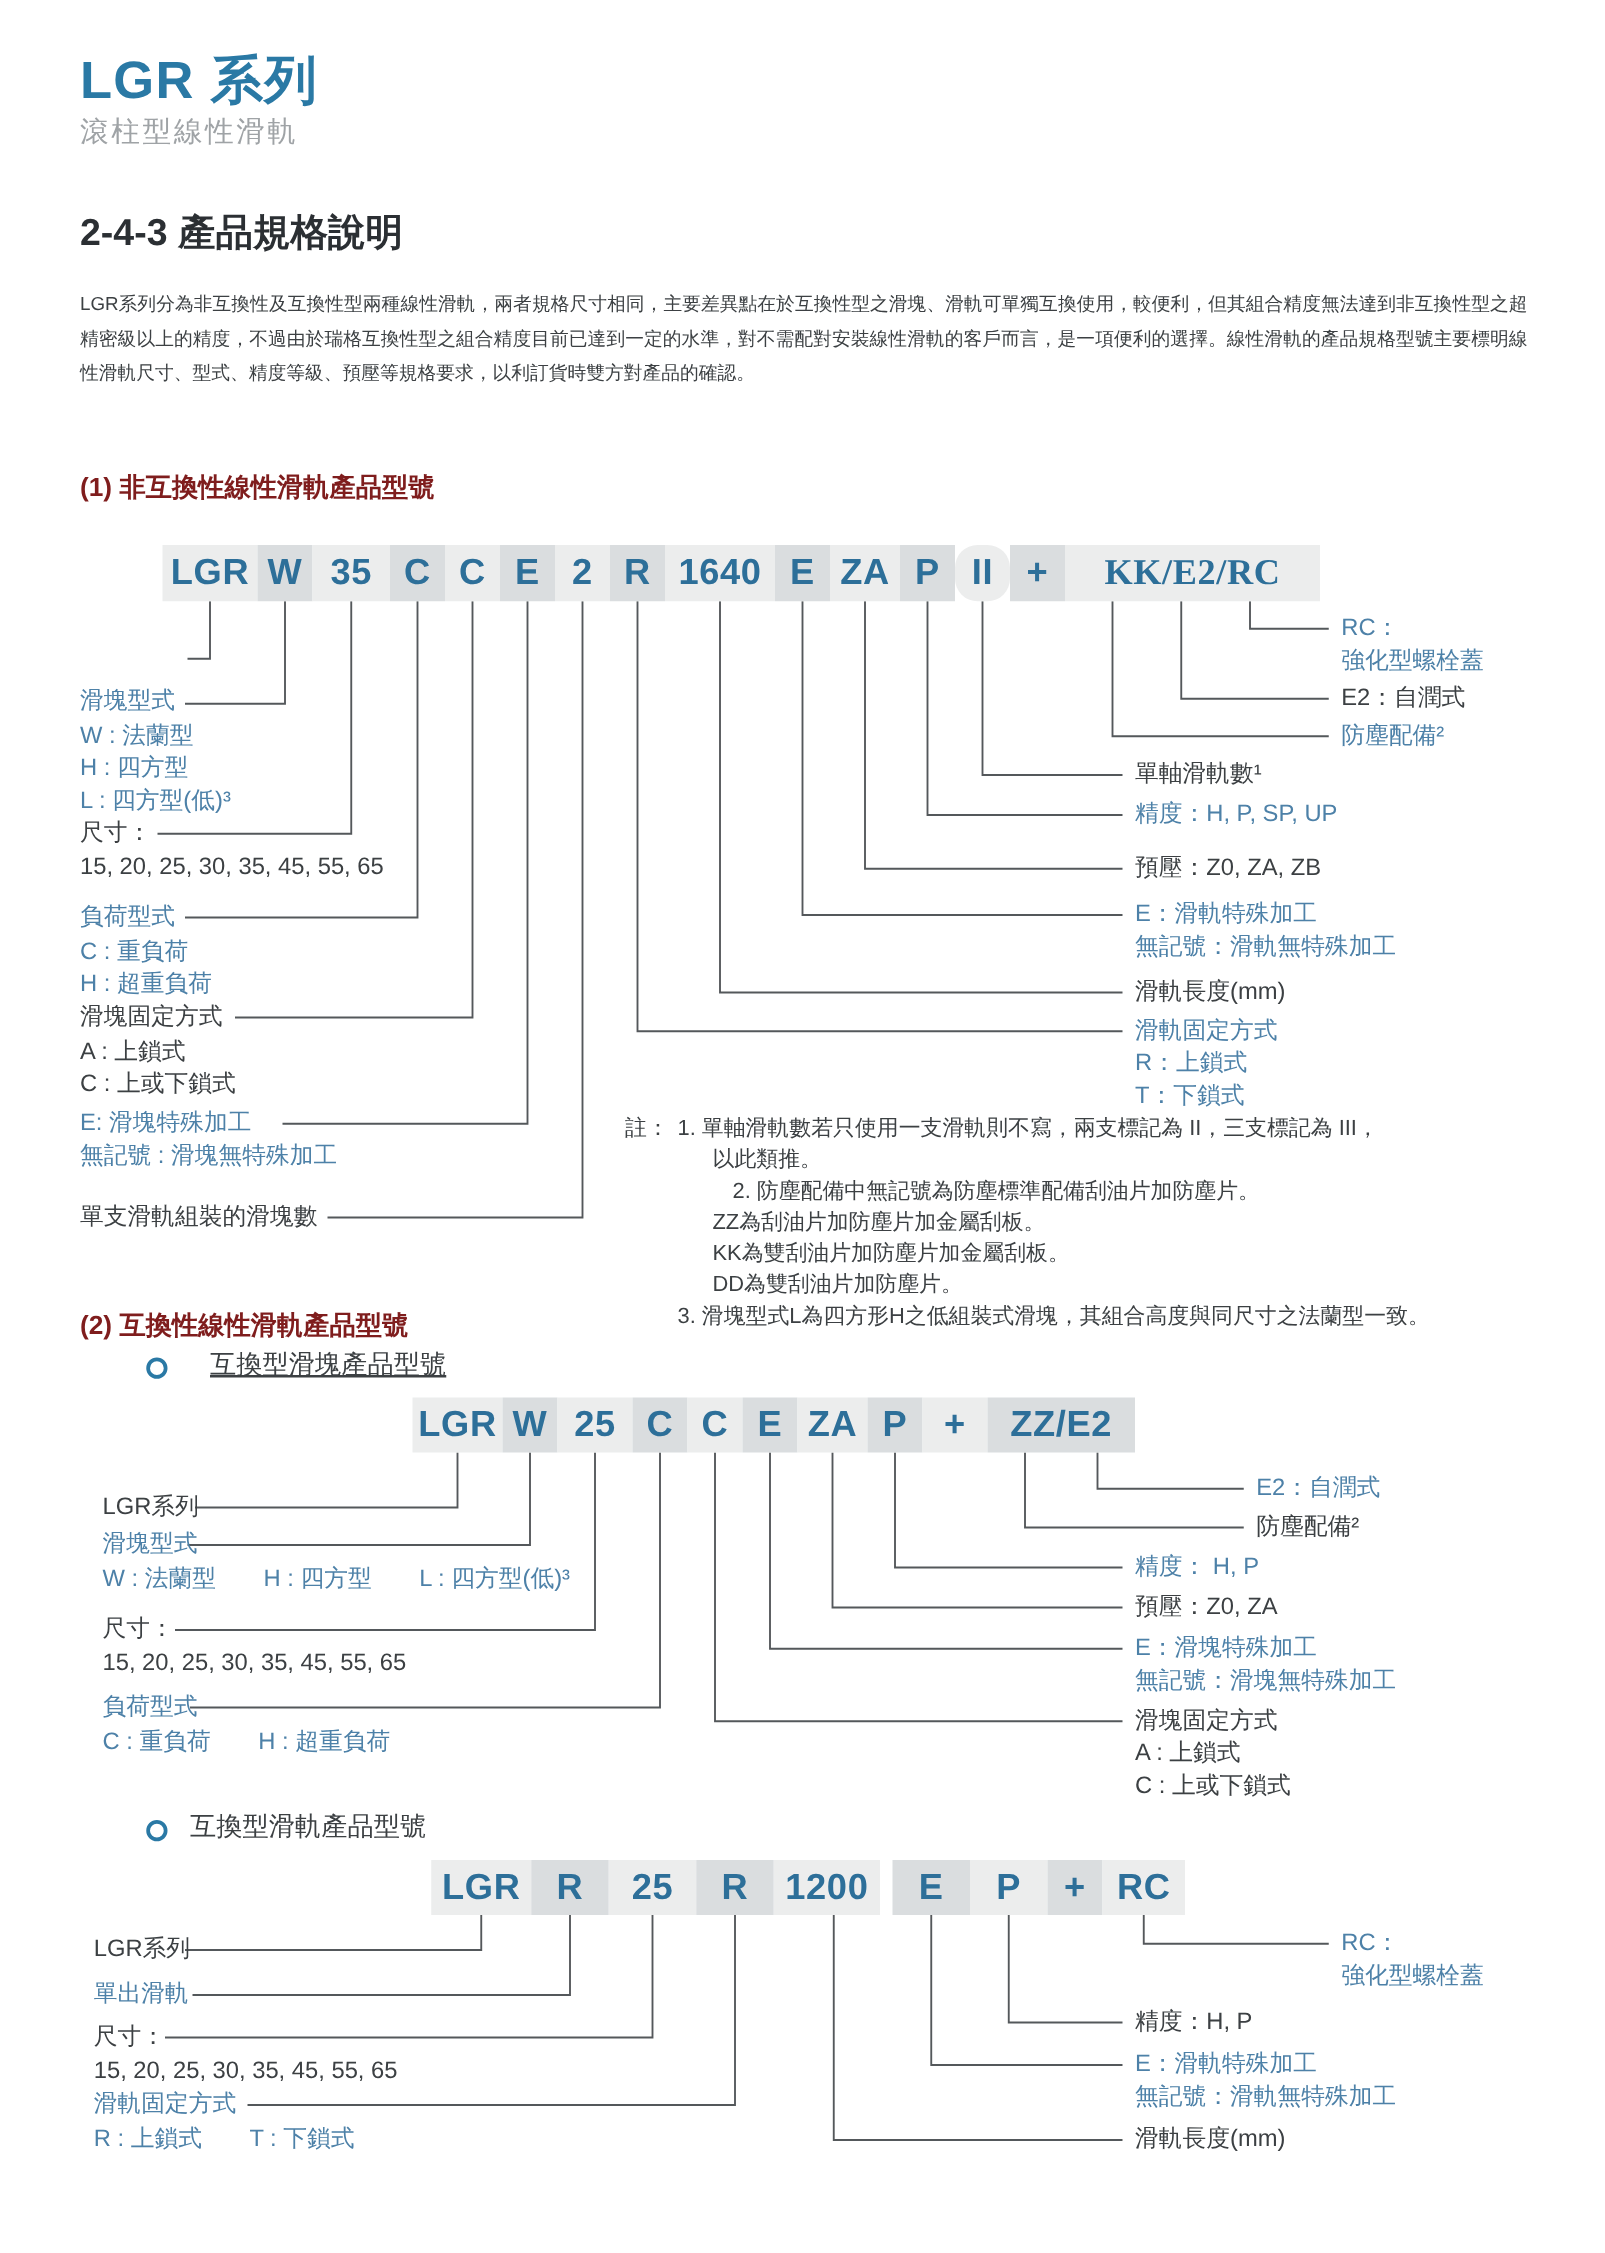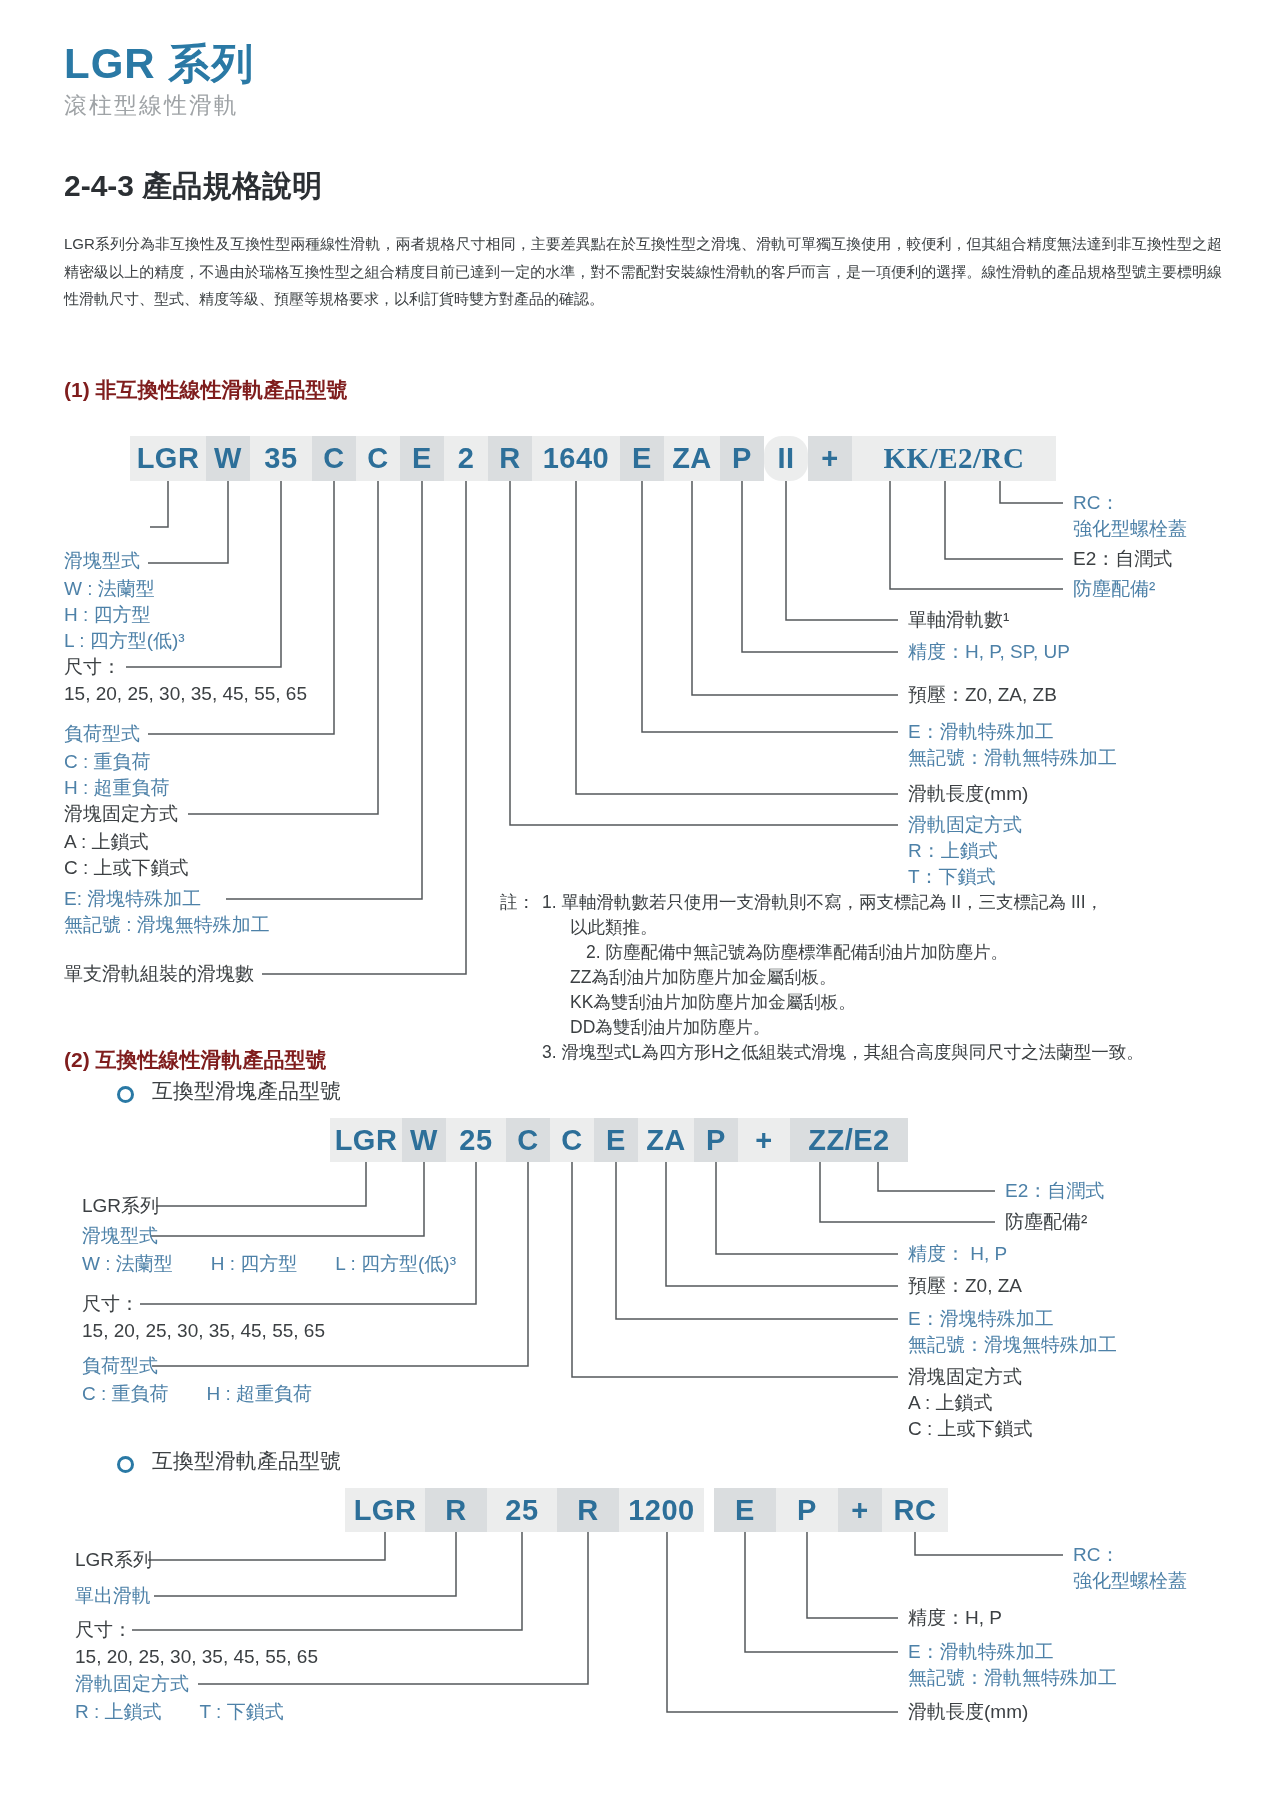--- a/index.html
+++ b/index.html
@@ -132,21 +132,21 @@
   <div class="note" style="left:542px;top:890px;">1. 單軸滑軌數若只使用一支滑軌則不寫，兩支標記為 II，三支標記為 III，</div>
   <div class="note" style="left:570px;top:915px;">以此類推。</div>
   <div class="note" style="left:570px;top:940px;margin-left:16px;">2. 防塵配備中無記號為防塵標準配備刮油片加防塵片。</div>
   <div class="note" style="left:570px;top:965px;">ZZ為刮油片加防塵片加金屬刮板。</div>
   <div class="note" style="left:570px;top:990px;">KK為雙刮油片加防塵片加金屬刮板。</div>
   <div class="note" style="left:570px;top:1015px;">DD為雙刮油片加防塵片。</div>
   <div class="note" style="left:542px;top:1040px;">3. 滑塊型式L為四方形H之低組裝式滑塊，其組合高度與同尺寸之法蘭型一致。</div>
 
   <div class="h2" style="left:64px;top:1046px;">(2) 互換性線性滑軌產品型號</div>
   <span class="ring" style="left:117px;top:1086px;"></span>
-  <div class="bullet-txt" style="left:152px;top:1077px;">互換型滑塊產品型號</div>
+  <div class="bullet-txt" style="left:168px;top:1077px;text-decoration:underline;">互換型滑塊產品型號</div>
 
   <div class="coderow" style="top:1118px;height:44px;">
     <span class="seg sa" style="left:330px;width:72px;">LGR</span>
     <span class="seg sb" style="left:402px;width:44px;">W</span>
     <span class="seg sa" style="left:446px;width:60px;">25</span>
     <span class="seg sb" style="left:506px;width:44px;">C</span>
     <span class="seg sa" style="left:550px;width:44px;">C</span>
     <span class="seg sb" style="left:594px;width:44px;">E</span>
     <span class="seg sa" style="left:638px;width:56px;">ZA</span>
     <span class="seg sb" style="left:694px;width:44px;">P</span>

